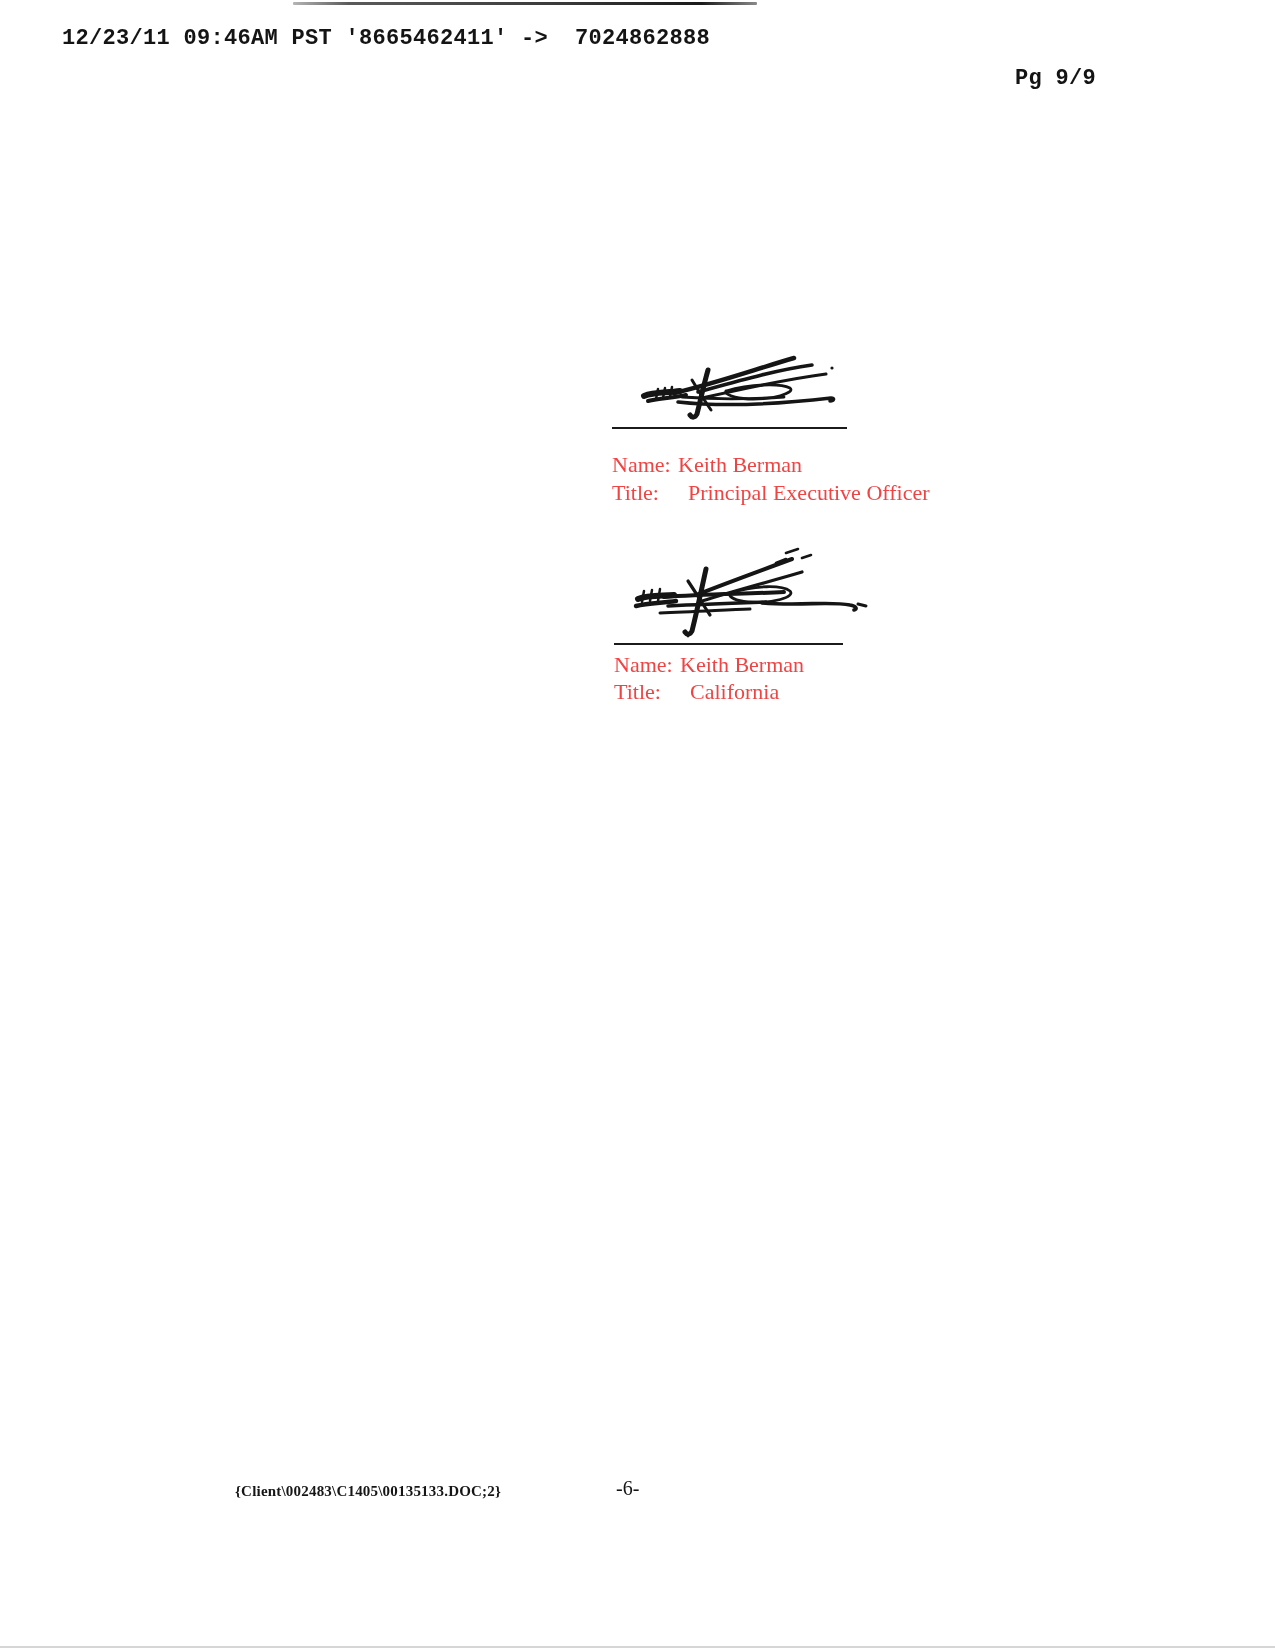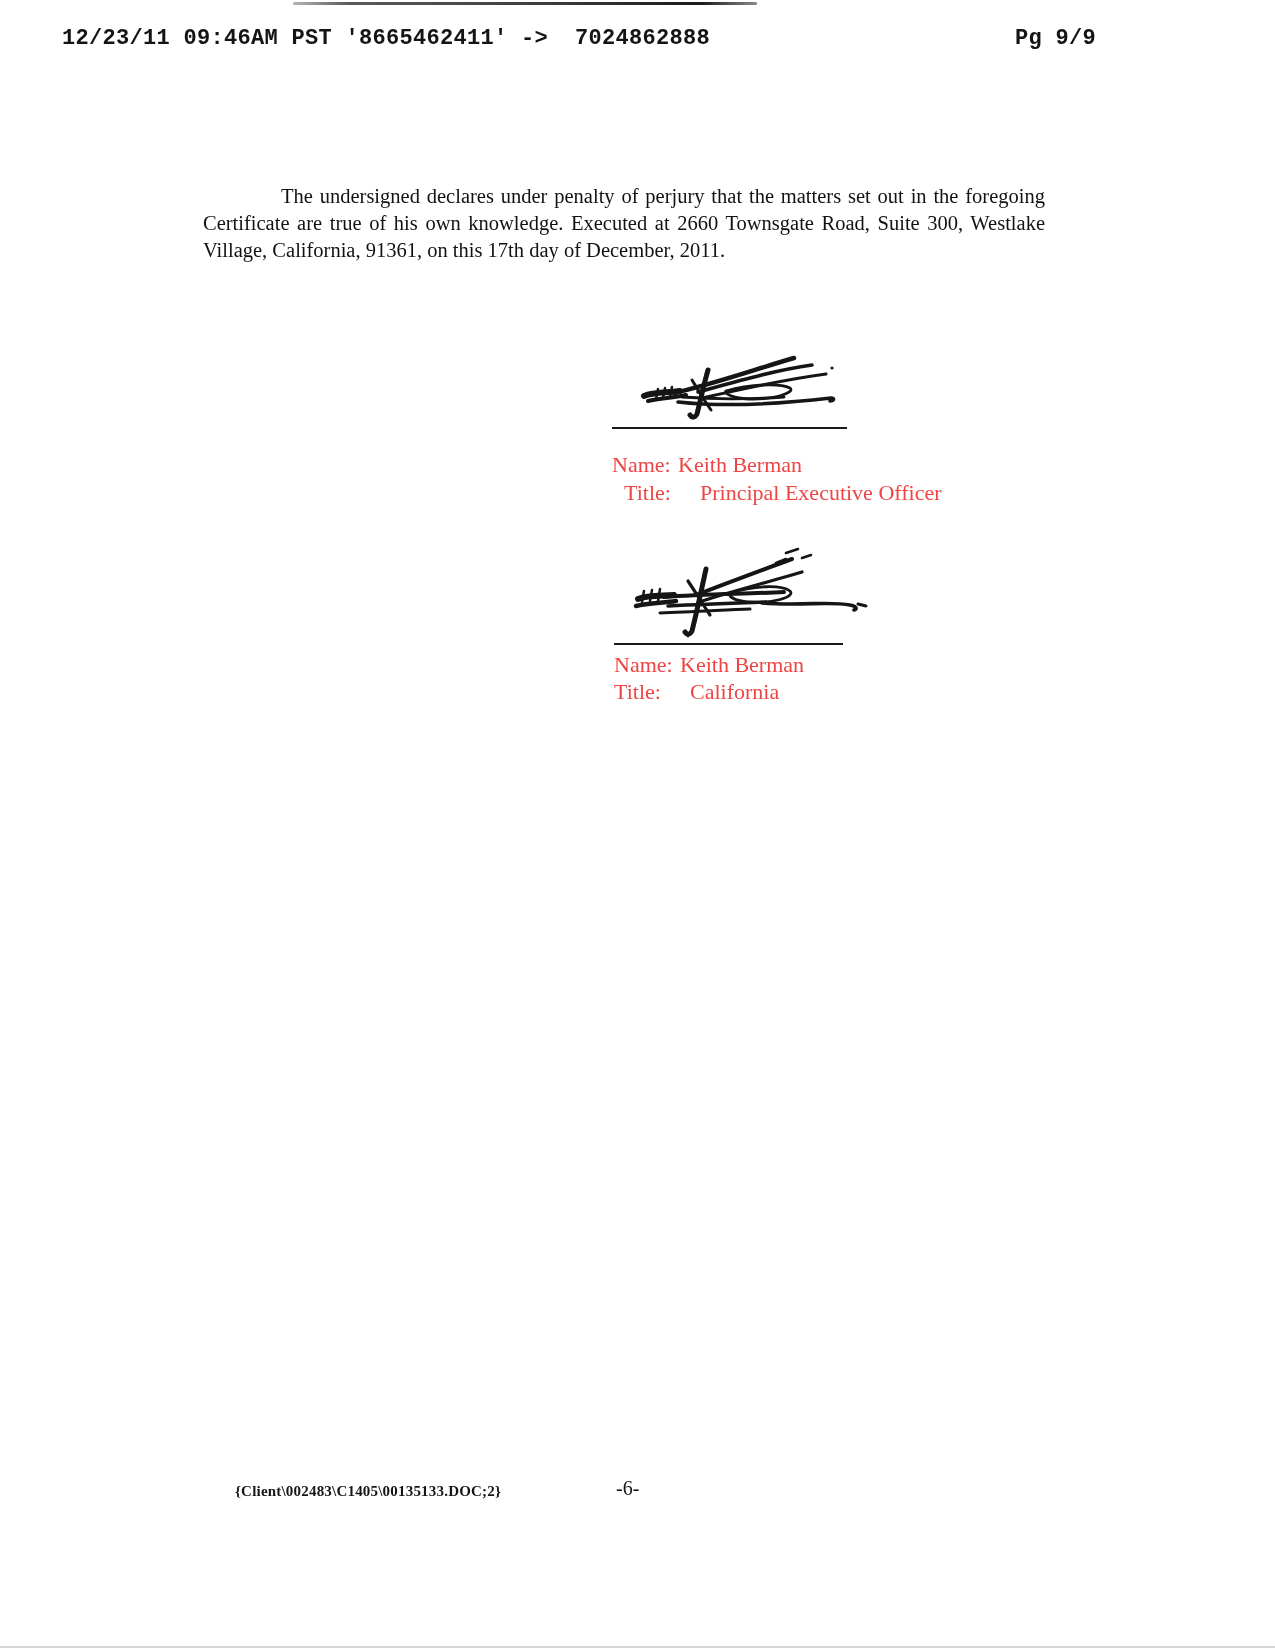--- a/index.html
+++ b/index.html
@@ -38,21 +38,21 @@
     position: absolute;
     top: 26px;
     font-family: "Liberation Mono", monospace;
     font-weight: 700;
     font-size: 22px;
     letter-spacing: 0.3px;
     white-space: pre;
     color: #141414;
   }
   .fax-left  { left: 62px; }
-  .fax-right { left: 1015px; }
+  .fax-right { left: 1015px; margin-top: 40px; }
   
   .declaration {
     position: absolute;
     left: 203px; top: 183px;
     width: 842px;
     margin: 0;
     font-size: 20.5px;
     line-height: 27px;
     text-align: justify;
     text-indent: 78px;
@@ -94,41 +94,40 @@
 
   <div class="scan-top-line"></div>
   <div class="scan-edge-right"></div>
   <div class="scan-edge-bottom"></div>
 
   <div class="fax-header">
     <span class="fax-left">12/23/11 09:46AM PST '8665462411' -&gt;  7024862888</span>
     <span class="fax-right">Pg 9/9</span>
   </div>
 
-  <p class="declaration">The undersigned declares under penalty of perjury that the matters set out in the foregoing Certificate are true of his own knowledge.  Executed at 2660 Townsgate Road, Suite 300, Westlake Village, California, 91361, on this 17th day of December, 2011.</p>
 
   <svg class="sig-svg" style="left:638px; top:350px;" width="200" height="70" viewBox="0 0 200 70" aria-hidden="true">
     <path d="M6,46 C16,42 28,43 42,41" stroke-width="6"></path>
     <path d="M10,51 C22,48 34,48 48,45" stroke-width="4"></path>
     <path d="M20,39 l-2,10 M27,38 l-2,10 M34,37 l-2,10" stroke-width="2.5"></path>
     <path d="M70,20 C66,34 63,48 59,64 M59,64 C57,68 54,68 52,65" stroke-width="5"></path>
     <path d="M54,30 C60,40 66,50 73,60" stroke-width="3"></path>
     <path d="M36,43 C76,34 118,19 156,8" stroke-width="4.5"></path>
     <path d="M60,42 C100,31 138,20 174,15" stroke-width="3.5"></path>
     <path d="M64,48 C108,38 150,29 188,24" stroke-width="3"></path>
     <path d="M88,41 C112,34 142,33 152,38 C158,43 134,50 110,49 C98,48 86,45 88,41" stroke-width="2.8"></path>
     <path d="M40,52 C95,58 150,53 193,48 C197,48 196,51 192,51" stroke-width="3.5"></path>
     <path d="M44,47 C84,50 116,49 146,47" stroke-width="2.8"></path>
     <circle cx="194" cy="18" r="1.6" fill="#161616"></circle>
   </svg>
   <div class="sig-line" style="left:612px; top:427px; width:235px;"></div>
   <div class="sig-row" style="left:612px; top:452px;">
     <span class="lbl">Name:</span><span>Keith Berman</span>
   </div>
-  <div class="sig-row" style="left:612px; top:480px;margin-left:12px;">
+  <div class="sig-row" style="left:612px; top:480px;">
     <span class="lbl-title">Title:</span><span>Principal Executive Officer</span>
   </div>
 
   <svg class="sig-svg" style="left:630px; top:541px;" width="238" height="98" viewBox="0 0 238 98" aria-hidden="true">
     <path d="M8,58 C18,54 30,55 44,54" stroke-width="6"></path>
     <path d="M6,65 C18,62 32,62 46,60" stroke-width="4.5"></path>
     <path d="M14,50 l-2,11 M22,49 l-2,11 M30,48 l-2,12" stroke-width="2.5"></path>
     <path d="M34,56 C76,53 116,53 154,51" stroke-width="4"></path>
     <path d="M38,65 C74,63 106,62 136,61" stroke-width="3.5"></path>
     <path d="M30,72 C62,71 94,69 120,68" stroke-width="3"></path>

